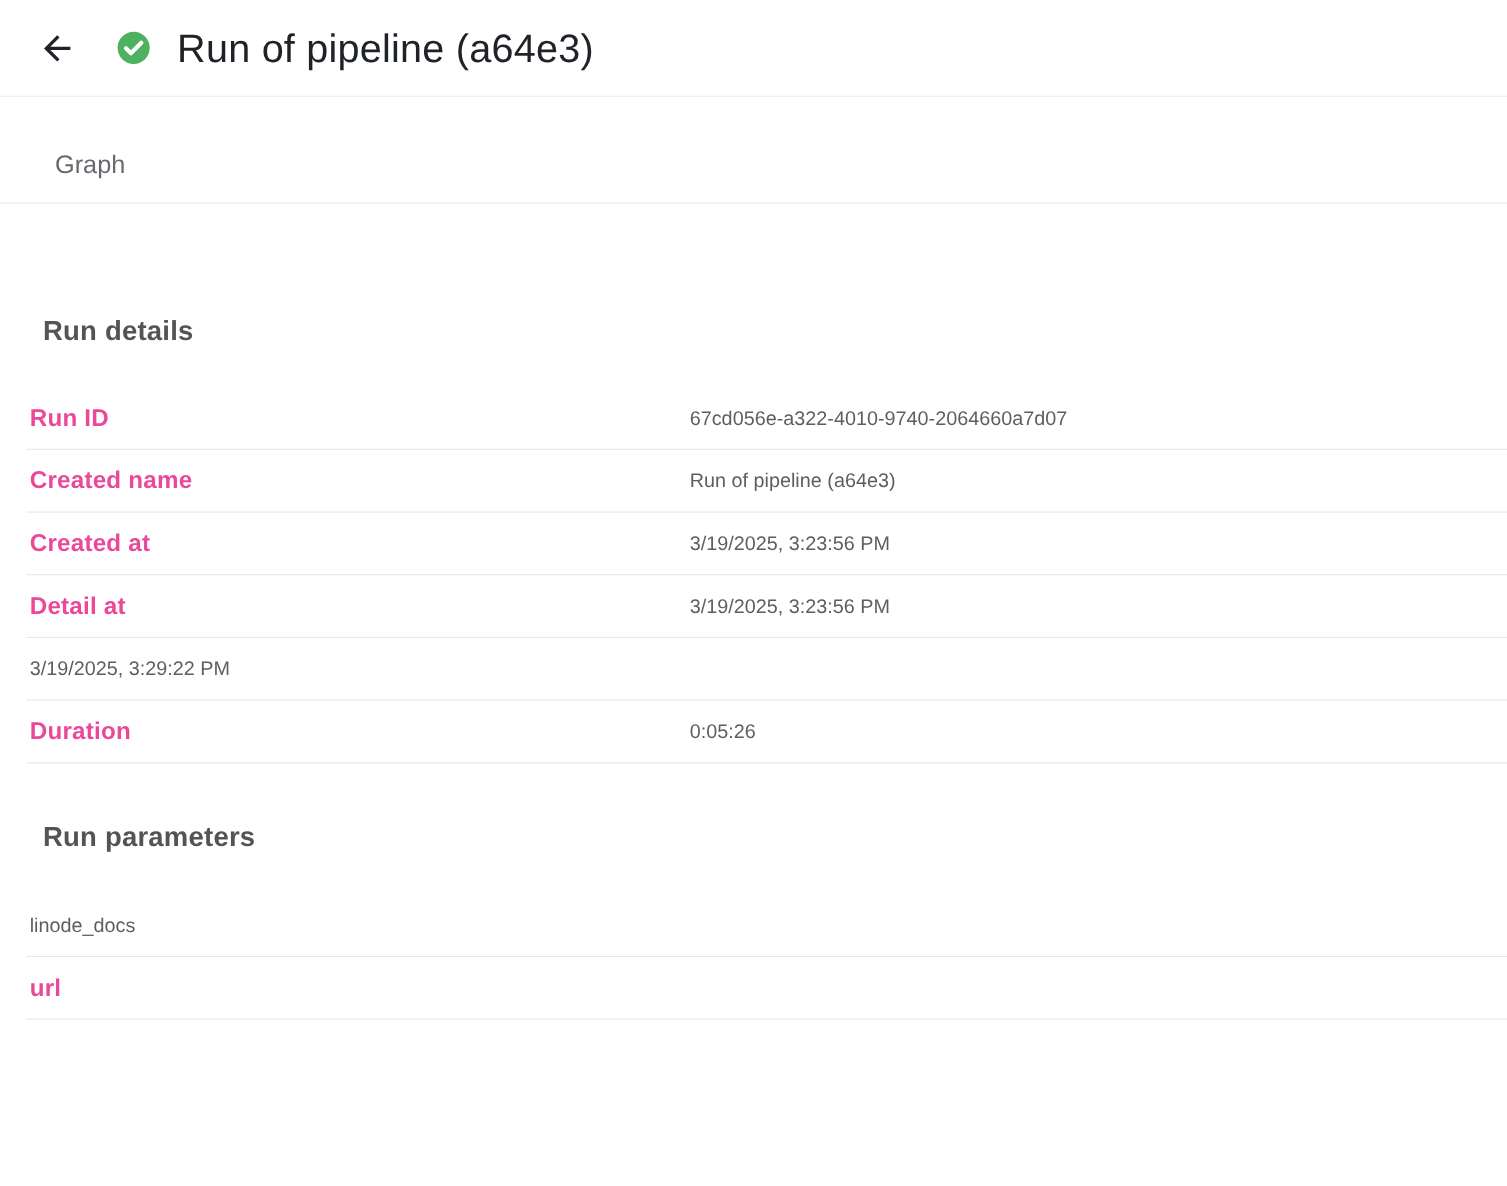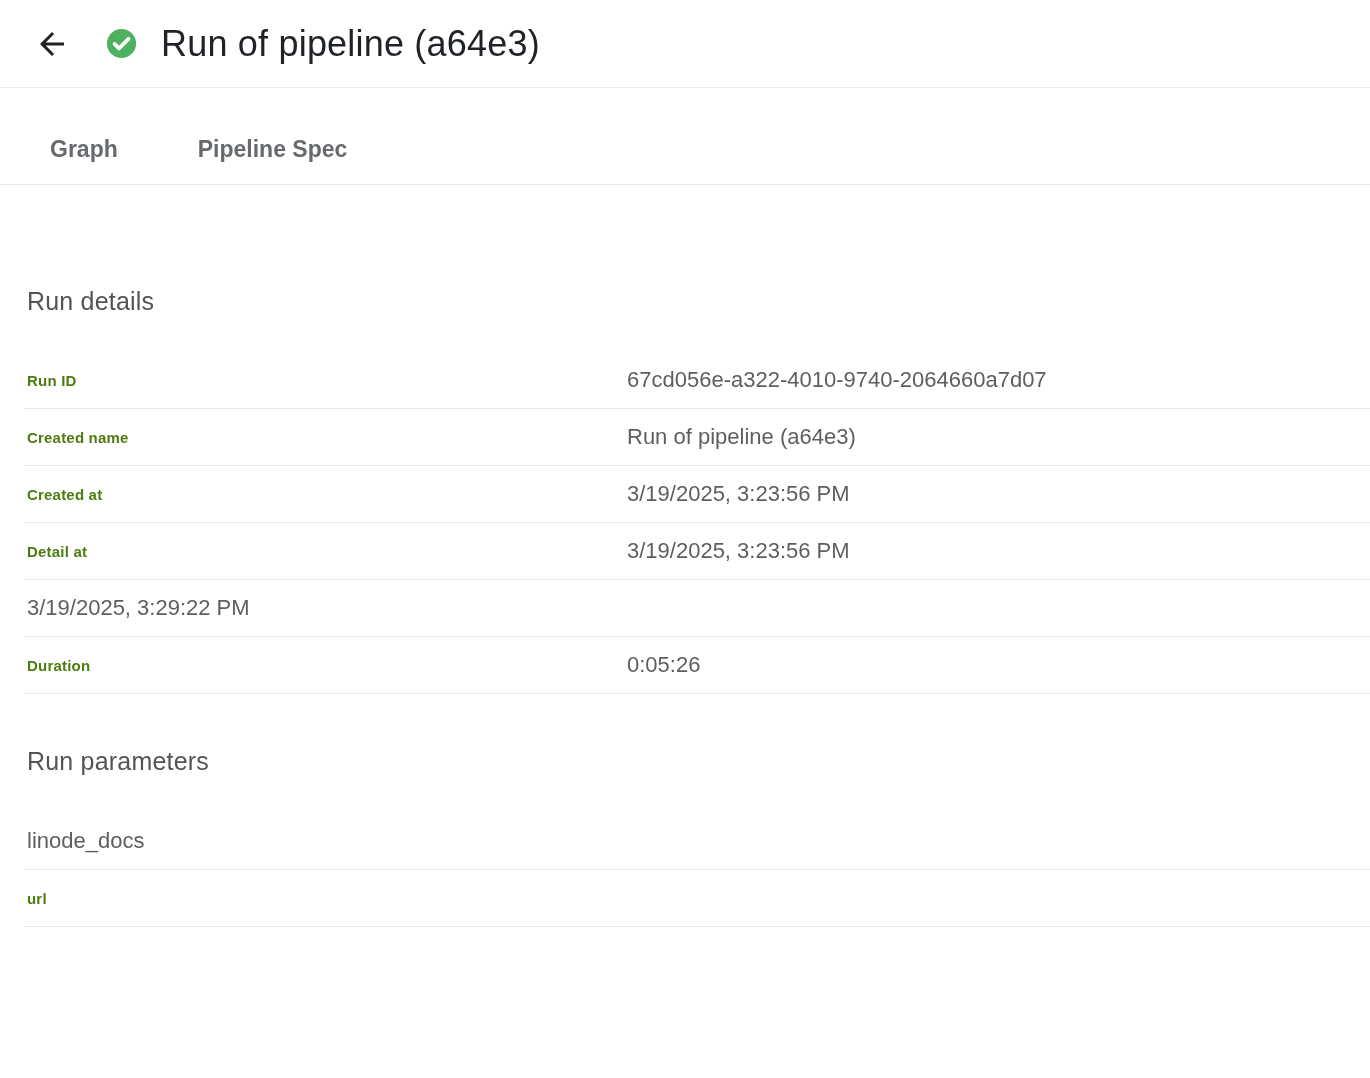--- a/index.html
+++ b/index.html
@@ -46,66 +46,67 @@
     align-items: flex-end;
     padding-left: 10px;
     border-bottom: 1px solid #e9e9e9;
   }
   .tab {
     position: relative;
     background: none; border: none; cursor: pointer;
     padding: 0 40px 21px 40px;
     font-family: inherit;
     font-size: 23px;
-    font-weight: 700;
+    font-weight: 400;
     color: #666a6e;
     white-space: nowrap;
   }
   .tab.active { color: #3a6fdd; }
   .tab.active .tab-indicator {
     position: absolute;
     bottom: 0; left: 50%;
     transform: translateX(-50%);
     width: calc(100% - 76px);
     min-width: 60px;
     height: 9px;
     background: #3a6fdd;
     clip-path: polygon(9px 0, calc(100% - 9px) 0, 100% 100%, 0 100%);
   }
 
   
   .content { padding: 0; }
   .section-title {
     font-size: 25px;
-    font-weight: 400;
+    font-weight: 700;
     color: #525456;
     padding-left: 27px;
     letter-spacing: 0.2px;
+    margin-left: 12px;
   }
   .section-title.first { margin-top: 102px; margin-bottom: 36px; }
   .section-title.second { margin-top: 53px; margin-bottom: 37px; }
 
   .detail-table { margin-left: 24px; }
   .detail-row {
     display: flex;
     align-items: center;
     height: 57px;
     border-bottom: 1px solid #e7e7e7;
     padding-left: 3px;
   }
   .row-label {
     flex: 0 0 600px;
-    font-size: 15px;
+    font-size: 22px;
     font-weight: 700;
-    color: #4d7c0f;
+    color: #ec4899;
     letter-spacing: 0.2px;
   }
   .row-value {
     flex: 1 1 auto;
-    font-size: 22px;
+    font-size: 18px;
     font-weight: 400;
     color: #5c5f62;
     white-space: nowrap;
     overflow: hidden;
   }
 </style>
 </head>
 <body>
 
 <div class="header">
@@ -121,23 +122,20 @@
       <circle cx="12" cy="12" r="10" fill="#4db160"></circle>
       <path d="M7.2 12.3l3.1 3.1 6.5-6.6" fill="none" stroke="#ffffff" stroke-width="2.6" stroke-linecap="round" stroke-linejoin="round"></path>
     </svg>
   </span>
   <h1 class="page-title">Run of pipeline (a64e3)</h1>
 </div>
 
 <div class="tabbar">
   <button class="tab">
     <span>Graph</span>
-  </button>
-  <button class="tab">
-    <span>Pipeline Spec</span>
   </button>
 </div>
 
 <div class="content">
 
   <h2 class="section-title first">Run details</h2>
 
   <div class="detail-table">
     <div class="detail-row">
       <div class="row-label">Run ID</div>

